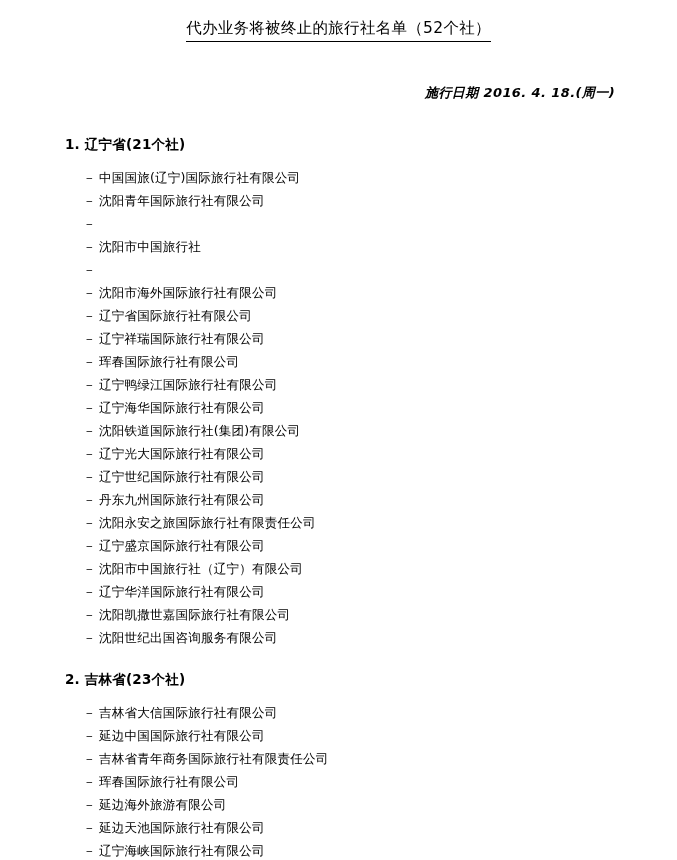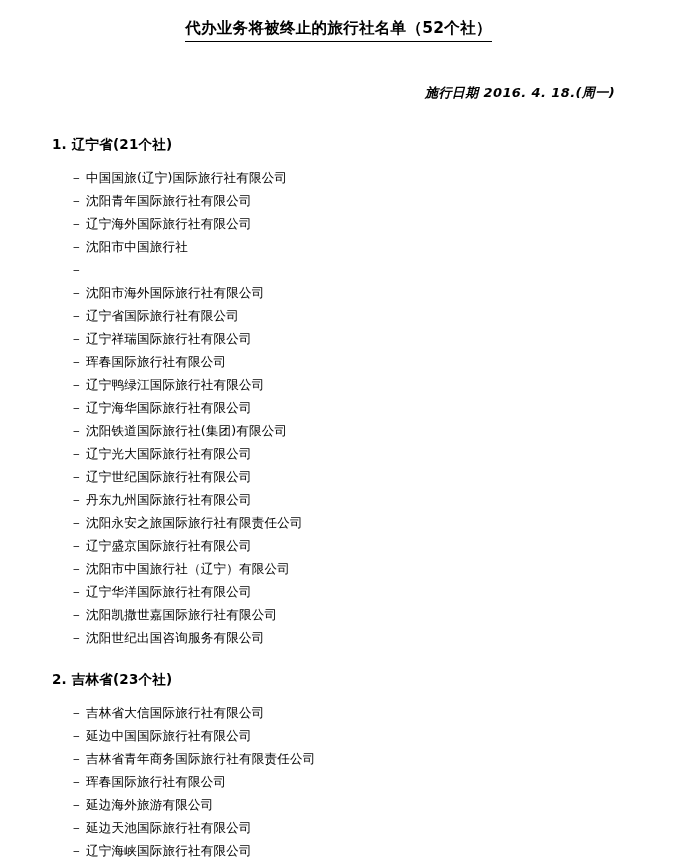--- a/index.html
+++ b/index.html
@@ -19,21 +19,21 @@
     width: 677px;
     height: 860px;
     box-sizing: border-box;
     padding: 0;
   }
   .doc-title {
     margin: 0;
     padding-top: 18px;
     text-align: center;
     font-size: 15.5px;
-    font-weight: bold;
+    font-weight: normal;
     letter-spacing: 0.3px;
   }
   .doc-title span.u {
     border-bottom: 1px solid #000;
     padding-bottom: 2px;
     display: inline-block;
   }
   .date-line {
     margin: 6px;
     padding-top: 36px;
@@ -43,20 +43,21 @@
     font-weight: bold;
     letter-spacing: 0.4px;
     font-style: italic;
   }
   .content {
     padding-left: 52px;
     padding-top: 28px;
   }
   .section {
     margin-bottom: 4px;
+    margin-left: 13px;
   }
   .section-heading {
     font-size: 13.5px;
     font-weight: bold;
     margin: 0 0 12px 0;
     letter-spacing: 0.2px;
   }
   .section + .section .section-heading {
     margin-top: 22px;
   }
@@ -101,21 +102,20 @@
         <li>
             <span class="dash">－</span>
             <span class="item-text">中国国旅(辽宁)国际旅行社有限公司</span>
           </li>
         <li>
             <span class="dash">－</span>
             <span class="item-text">沈阳青年国际旅行社有限公司</span>
           </li>
         <li>
             <span class="dash">－</span>
-            <span class="item-text">辽宁海外国际旅行社有限公司</span>
           </li>
         <li>
             <span class="dash">－</span>
             <span class="item-text">沈阳市中国旅行社</span>
           </li>
         <li>
             <span class="dash">－</span>
           </li>
         <li>
             <span class="dash">－</span>

